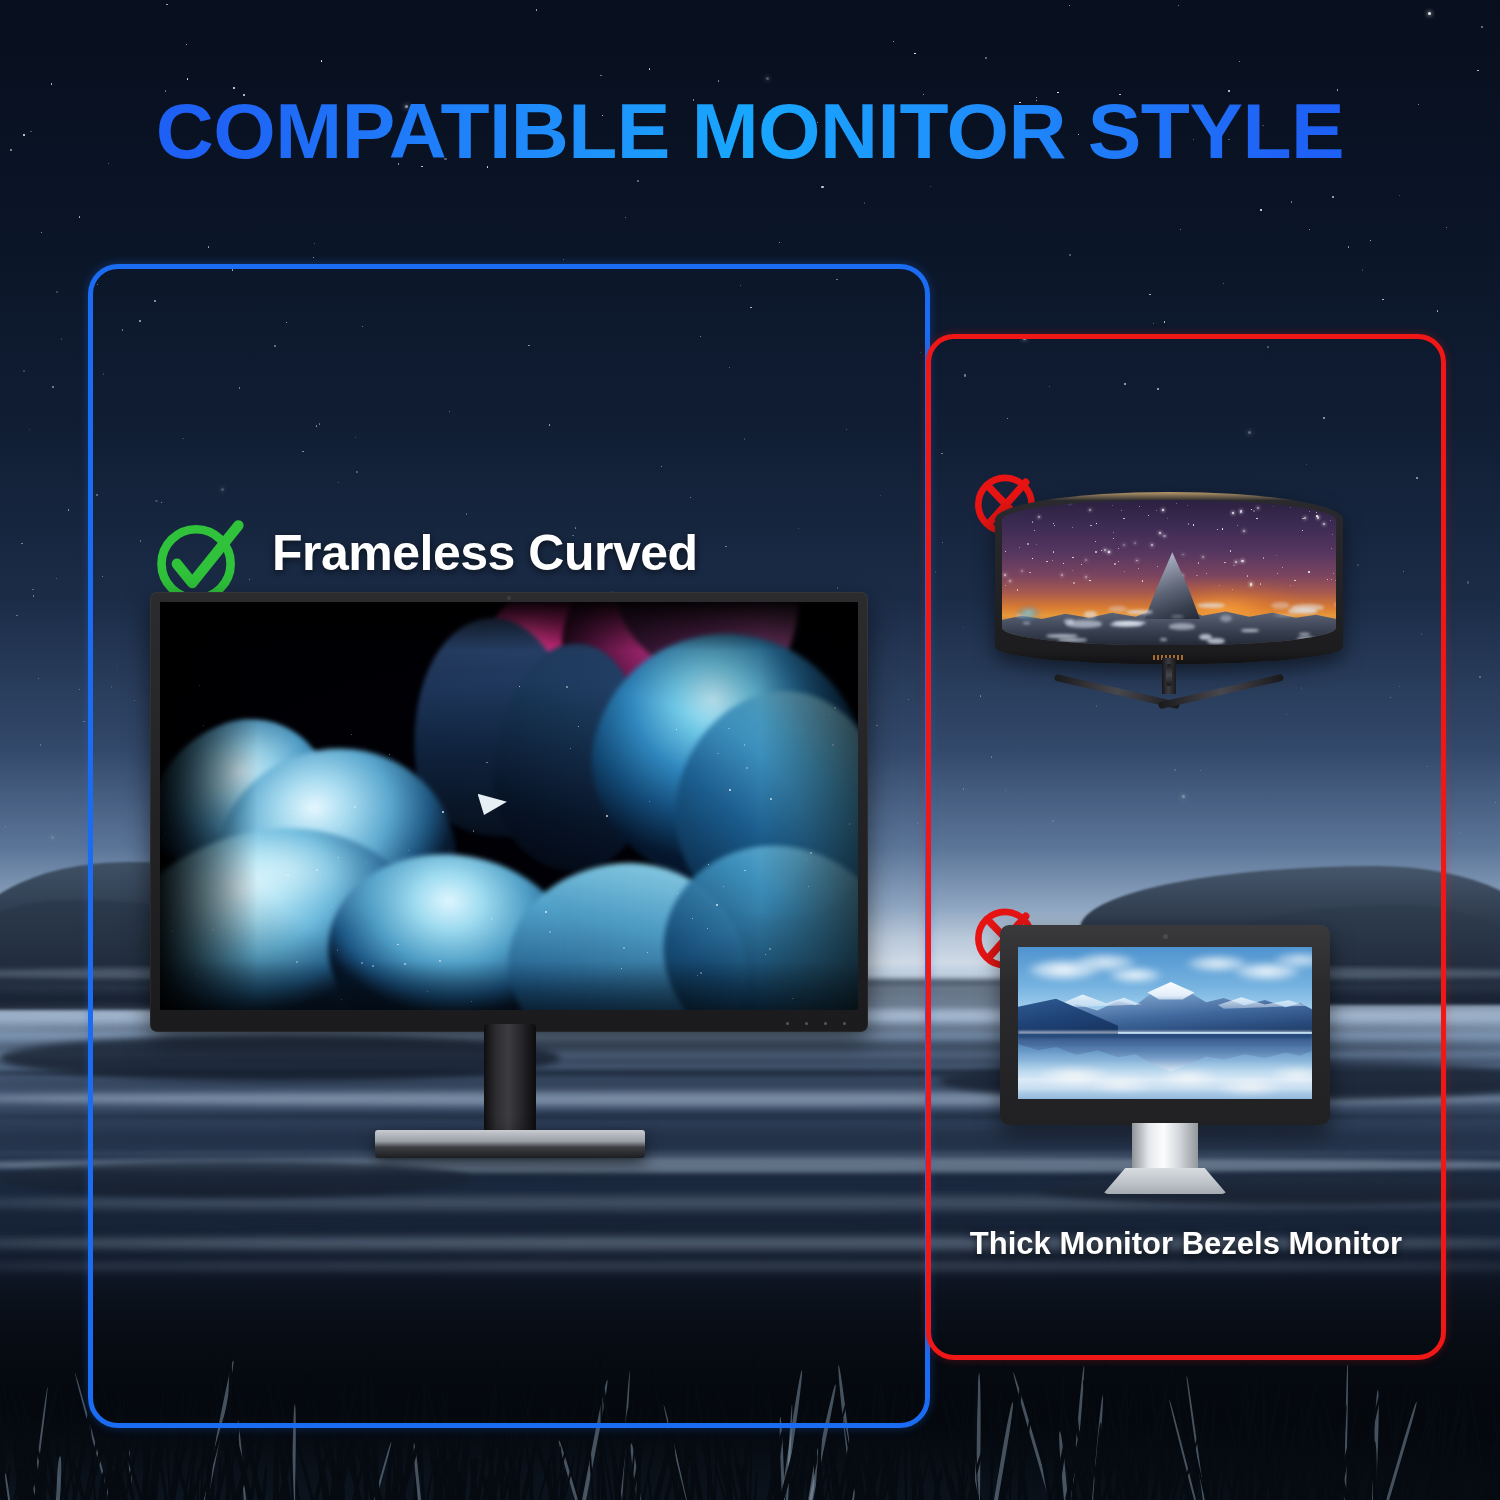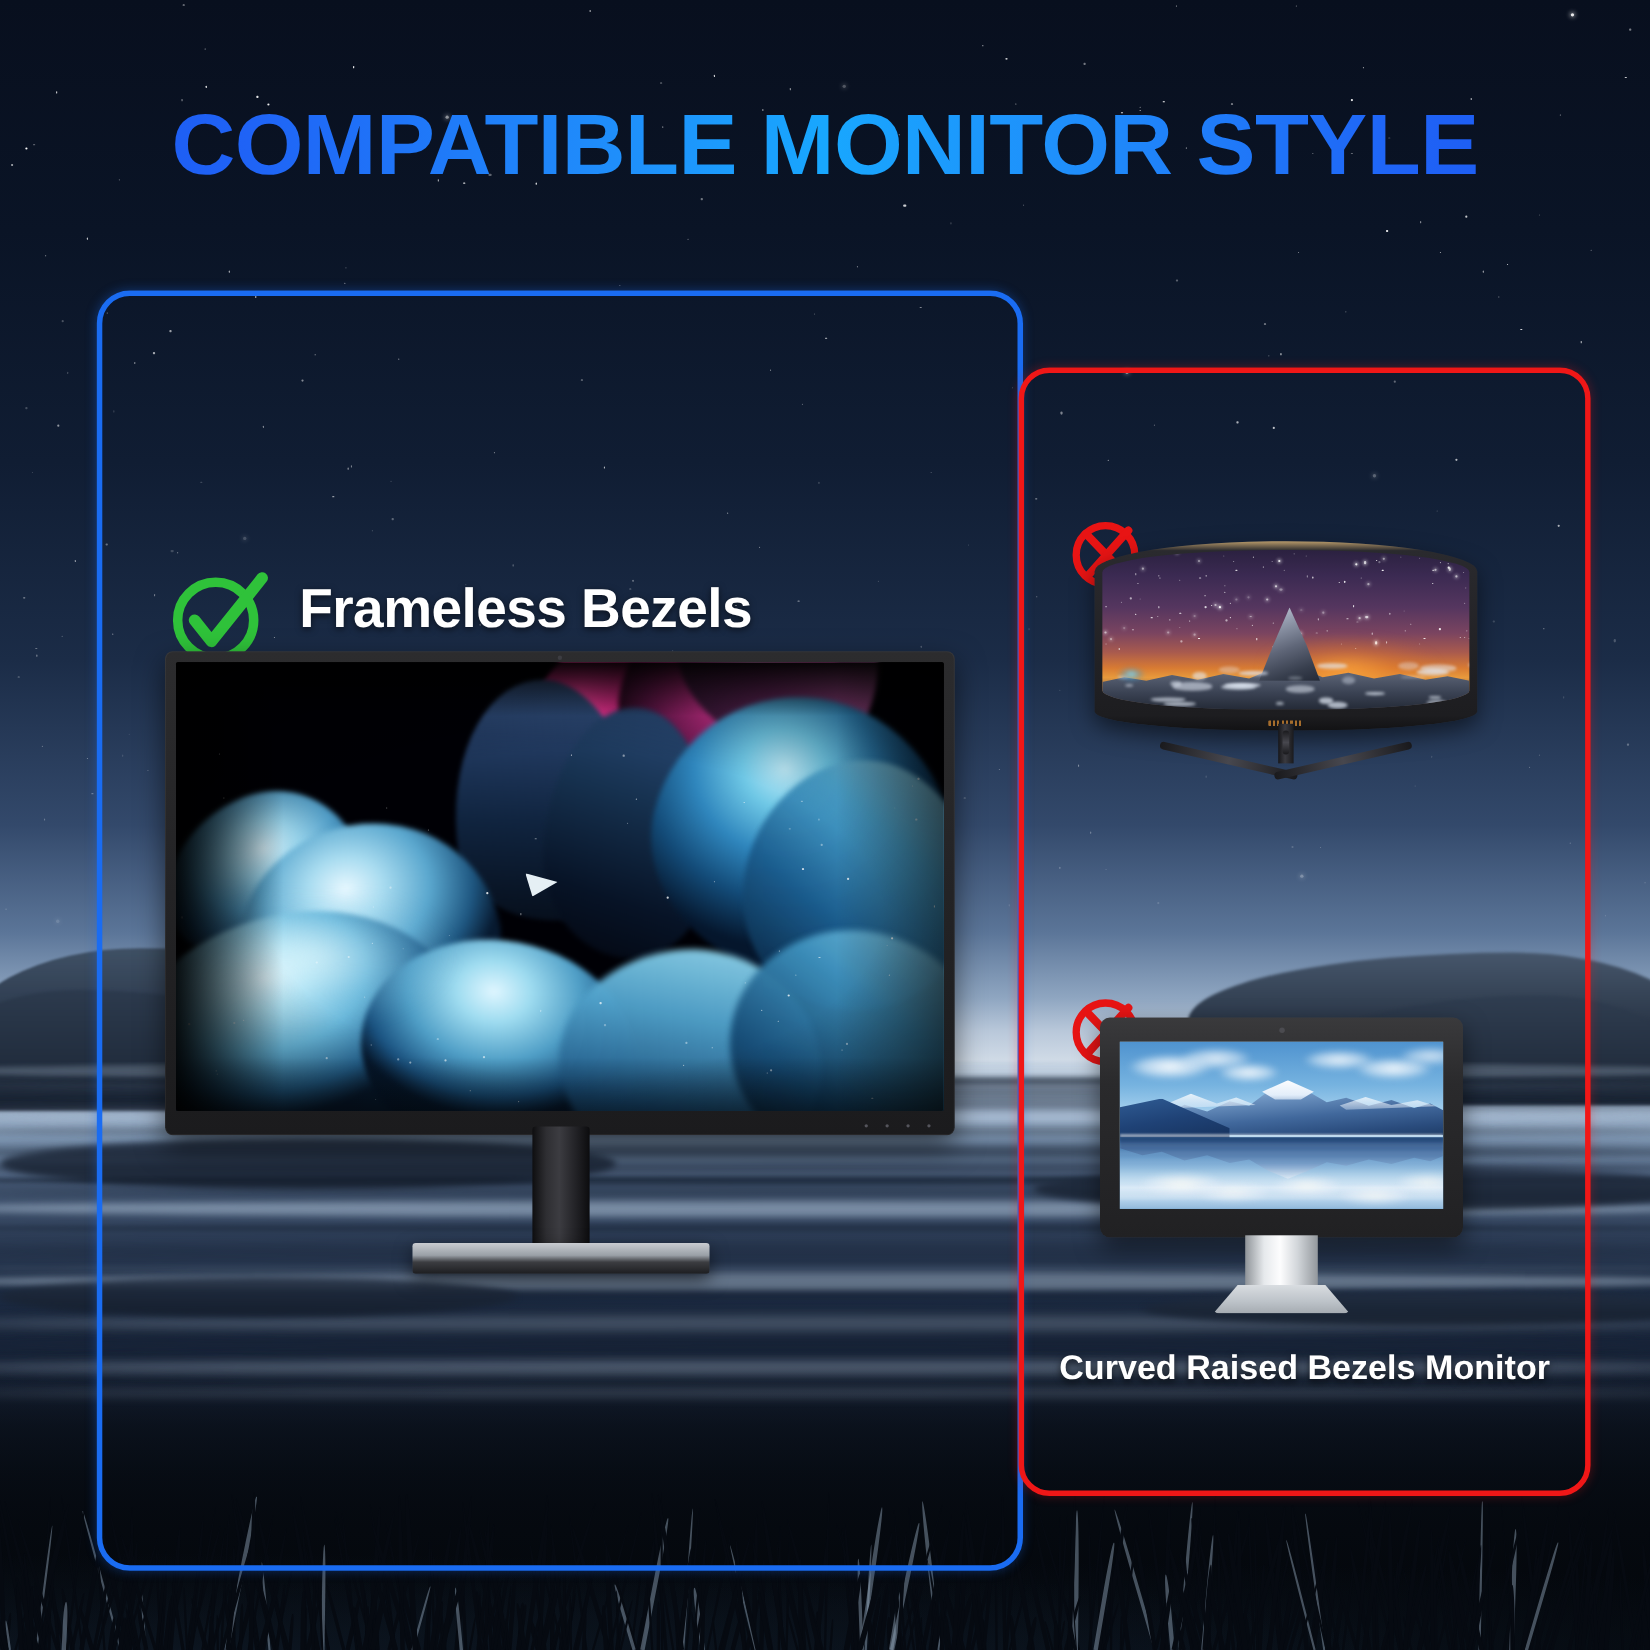--- a/index.html
+++ b/index.html
@@ -1024,21 +1024,21 @@
   <div class="title">COMPATIBLE MONITOR STYLE</div>
 
   <div class="panel panel-good"></div>
 
   <div class="check-badge">
     <svg viewBox="0 0 100 100" width="96" height="96">
       <circle cx="48" cy="54" r="36" fill="none" stroke="#2fc23a" stroke-width="9"></circle>
       <path d="M28 54 L44 74 L92 14" fill="none" stroke="#2fc23a" stroke-width="11" stroke-linecap="round" stroke-linejoin="round"></path>
     </svg>
   </div>
-  <div class="label-good">Frameless Bezels</div>
+  <div class="label-good">Frameless Curved</div>
 
   <div class="mon-main">
     <div class="bezel"></div>
     <div class="cam"></div>
     <div class="screen">
       <div class="flower" id="flowerArt" style="background: rgb(0, 0, 5);">
           <div style="position: absolute; left: 44%; top: -6%; width: 26%; height: 46%; background: radial-gradient(70% 80% at 40% 24%, rgb(255, 63, 160) 0%, rgb(210, 36, 127) 36%, rgb(123, 19, 80) 68%, rgb(42, 10, 34) 100%); border-radius: 60% 40% 48% 52% / 70% 62% 38% 30%; transform: rotate(-14deg); filter: blur(2px); opacity: 1;"></div>
           <div style="position: absolute; left: 57%; top: -14%; width: 30%; height: 44%; border-radius: 52% 48% 44% 56% / 62% 66% 34% 38%; transform: rotate(10deg); filter: blur(2.2px); opacity: 1;"></div>
           <div style="position: absolute; left: 58%; top: -16%; width: 30%; height: 45%; background: radial-gradient(64% 72% at 56% 34%, rgb(255, 210, 236) 0%, rgb(226, 107, 176) 24%, rgb(185, 43, 127) 48%, rgb(93, 21, 70) 78%, rgb(32, 8, 24) 100%); border-radius: 52% 48% 44% 56% / 62% 66% 34% 38%; transform: rotate(10deg); filter: blur(2.2px); opacity: 1;"></div>
           <div style="position: absolute; left: 66%; top: -20%; width: 26%; height: 40%; background: linear-gradient(200deg, rgb(231, 169, 214) 0%, rgb(179, 85, 155) 30%, rgb(110, 42, 99) 62%, rgb(35, 16, 38) 100%); border-radius: 58% 42% 40% 60% / 64% 60% 40% 36%; transform: rotate(26deg); filter: blur(2.4px); opacity: 1;"></div>
@@ -1361,15 +1361,15 @@
           <div style="position: absolute; left: -4%; top: 77.5%; width: 108%; height: 0.8%; background: rgba(255, 255, 255, 0.15); filter: blur(2px);"></div>
           <div style="position: absolute; left: -4%; top: 65.3%; width: 108%; height: 1.6%; background: rgba(255, 255, 255, 0.13); filter: blur(2px);"></div>
           <div style="position: absolute; left: -4%; top: 89.3%; width: 108%; height: 1.6%; background: rgba(255, 255, 255, 0.1); filter: blur(2px);"></div>
           <div style="position: absolute; left: -4%; top: 86.9%; width: 108%; height: 0.9%; background: rgba(255, 255, 255, 0.19); filter: blur(2px);"></div>
         </div>
     </div>
   </div>
   <div class="bez-neck" style="position:absolute;left:1132px;top:1123px;margin-left:0;"></div>
   <div class="bez-foot" style="position:absolute;left:1103px;top:1168px;margin-left:0;"></div>
 
-  <div class="label-bad label-bezel">Curved Raised Bezels Monitor</div>
+  <div class="label-bad label-bezel">Thick Monitor Bezels Monitor</div>
 
 </div>
 
 </body></html>

